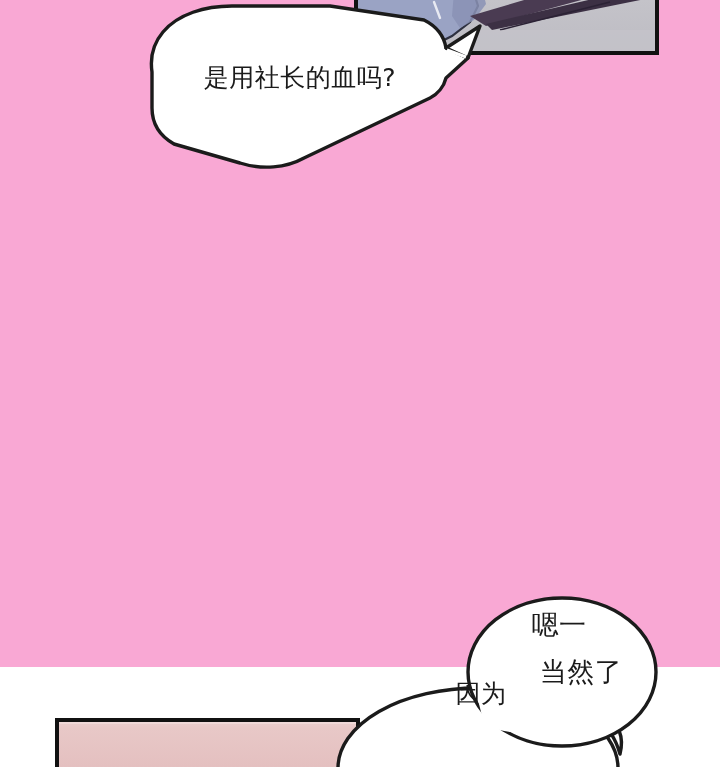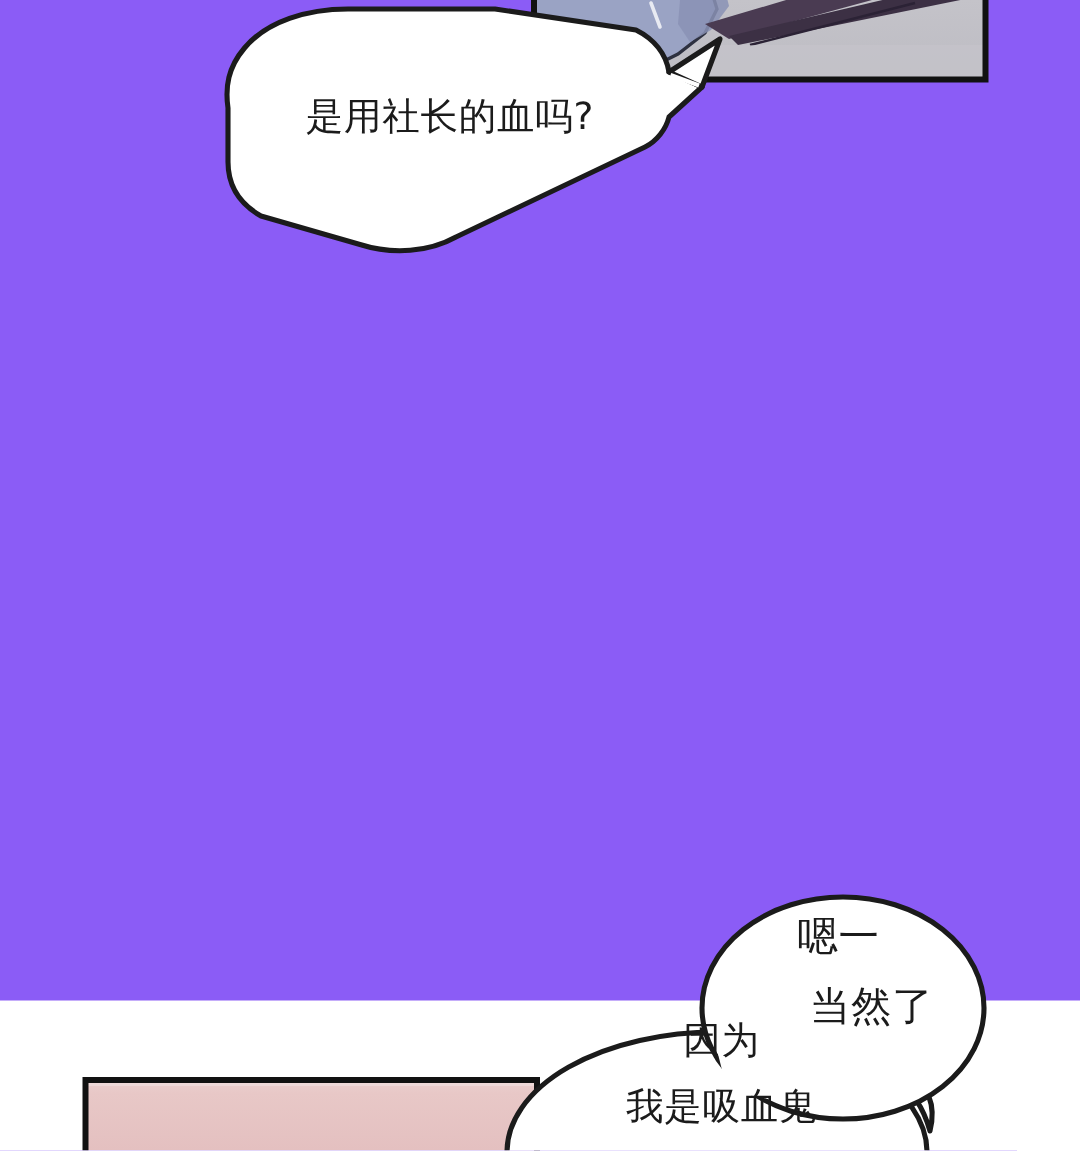--- a/index.html
+++ b/index.html
@@ -13,21 +13,21 @@
     position: relative;
     overflow: hidden;
     font-family: "DejaVu Sans", "Liberation Sans", sans-serif;
   }
 
   #page {
     position: absolute;
     left: 0; top: 0;
     width: 720px;
     height: 667px;
-    background: #8b5cf6;
+    background: #f9a8d4;
   }
 
   .layer {
     position: absolute;
     left: 0; top: 0;
     width: 720px;
     height: 767px;
   }
 
   
@@ -154,16 +154,15 @@
 
   <div class="bubble-text" id="top-bubble-text">是用社长的血吗?</div>
 
   <div class="bubble-text" id="bubble-b-text">
     <span class="ln">嗯一</span>
     <span class="ln">当然了</span>
   </div>
 
   <div class="bubble-text" id="bubble-c-text">
     <span class="ln">因为</span>
-    <span class="ln">我是吸血鬼</span>
   </div>
 
 </div>
 
 </body></html>

